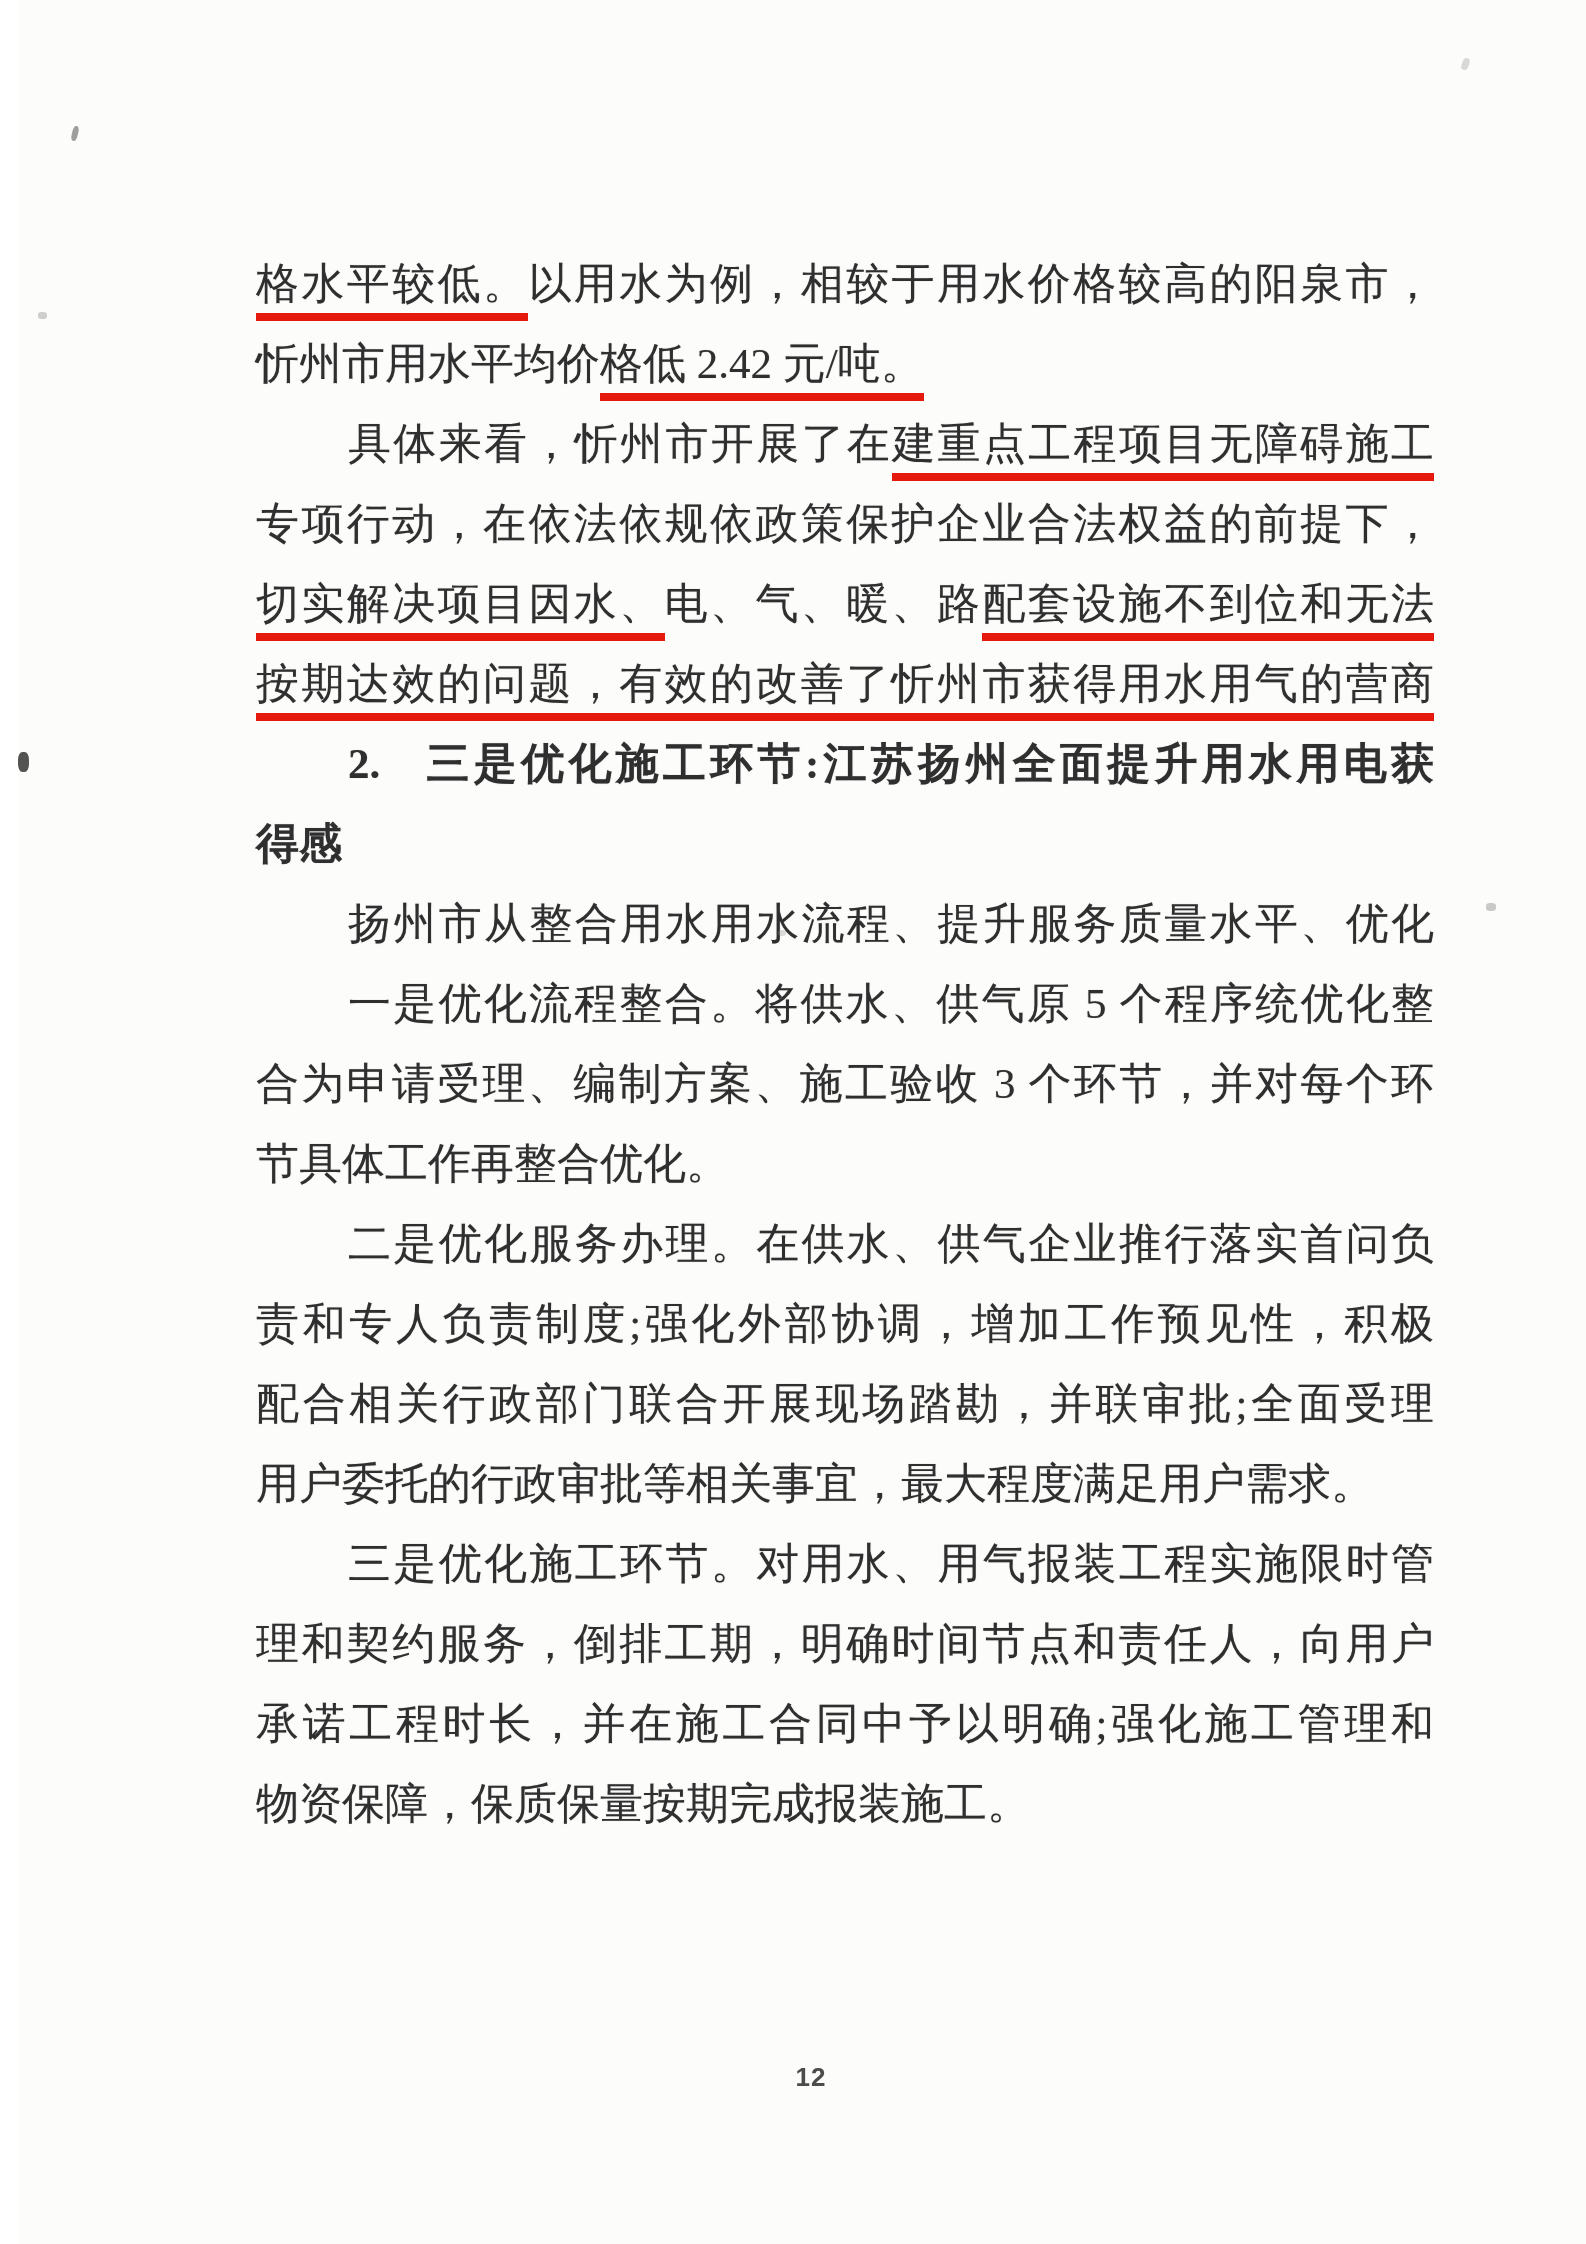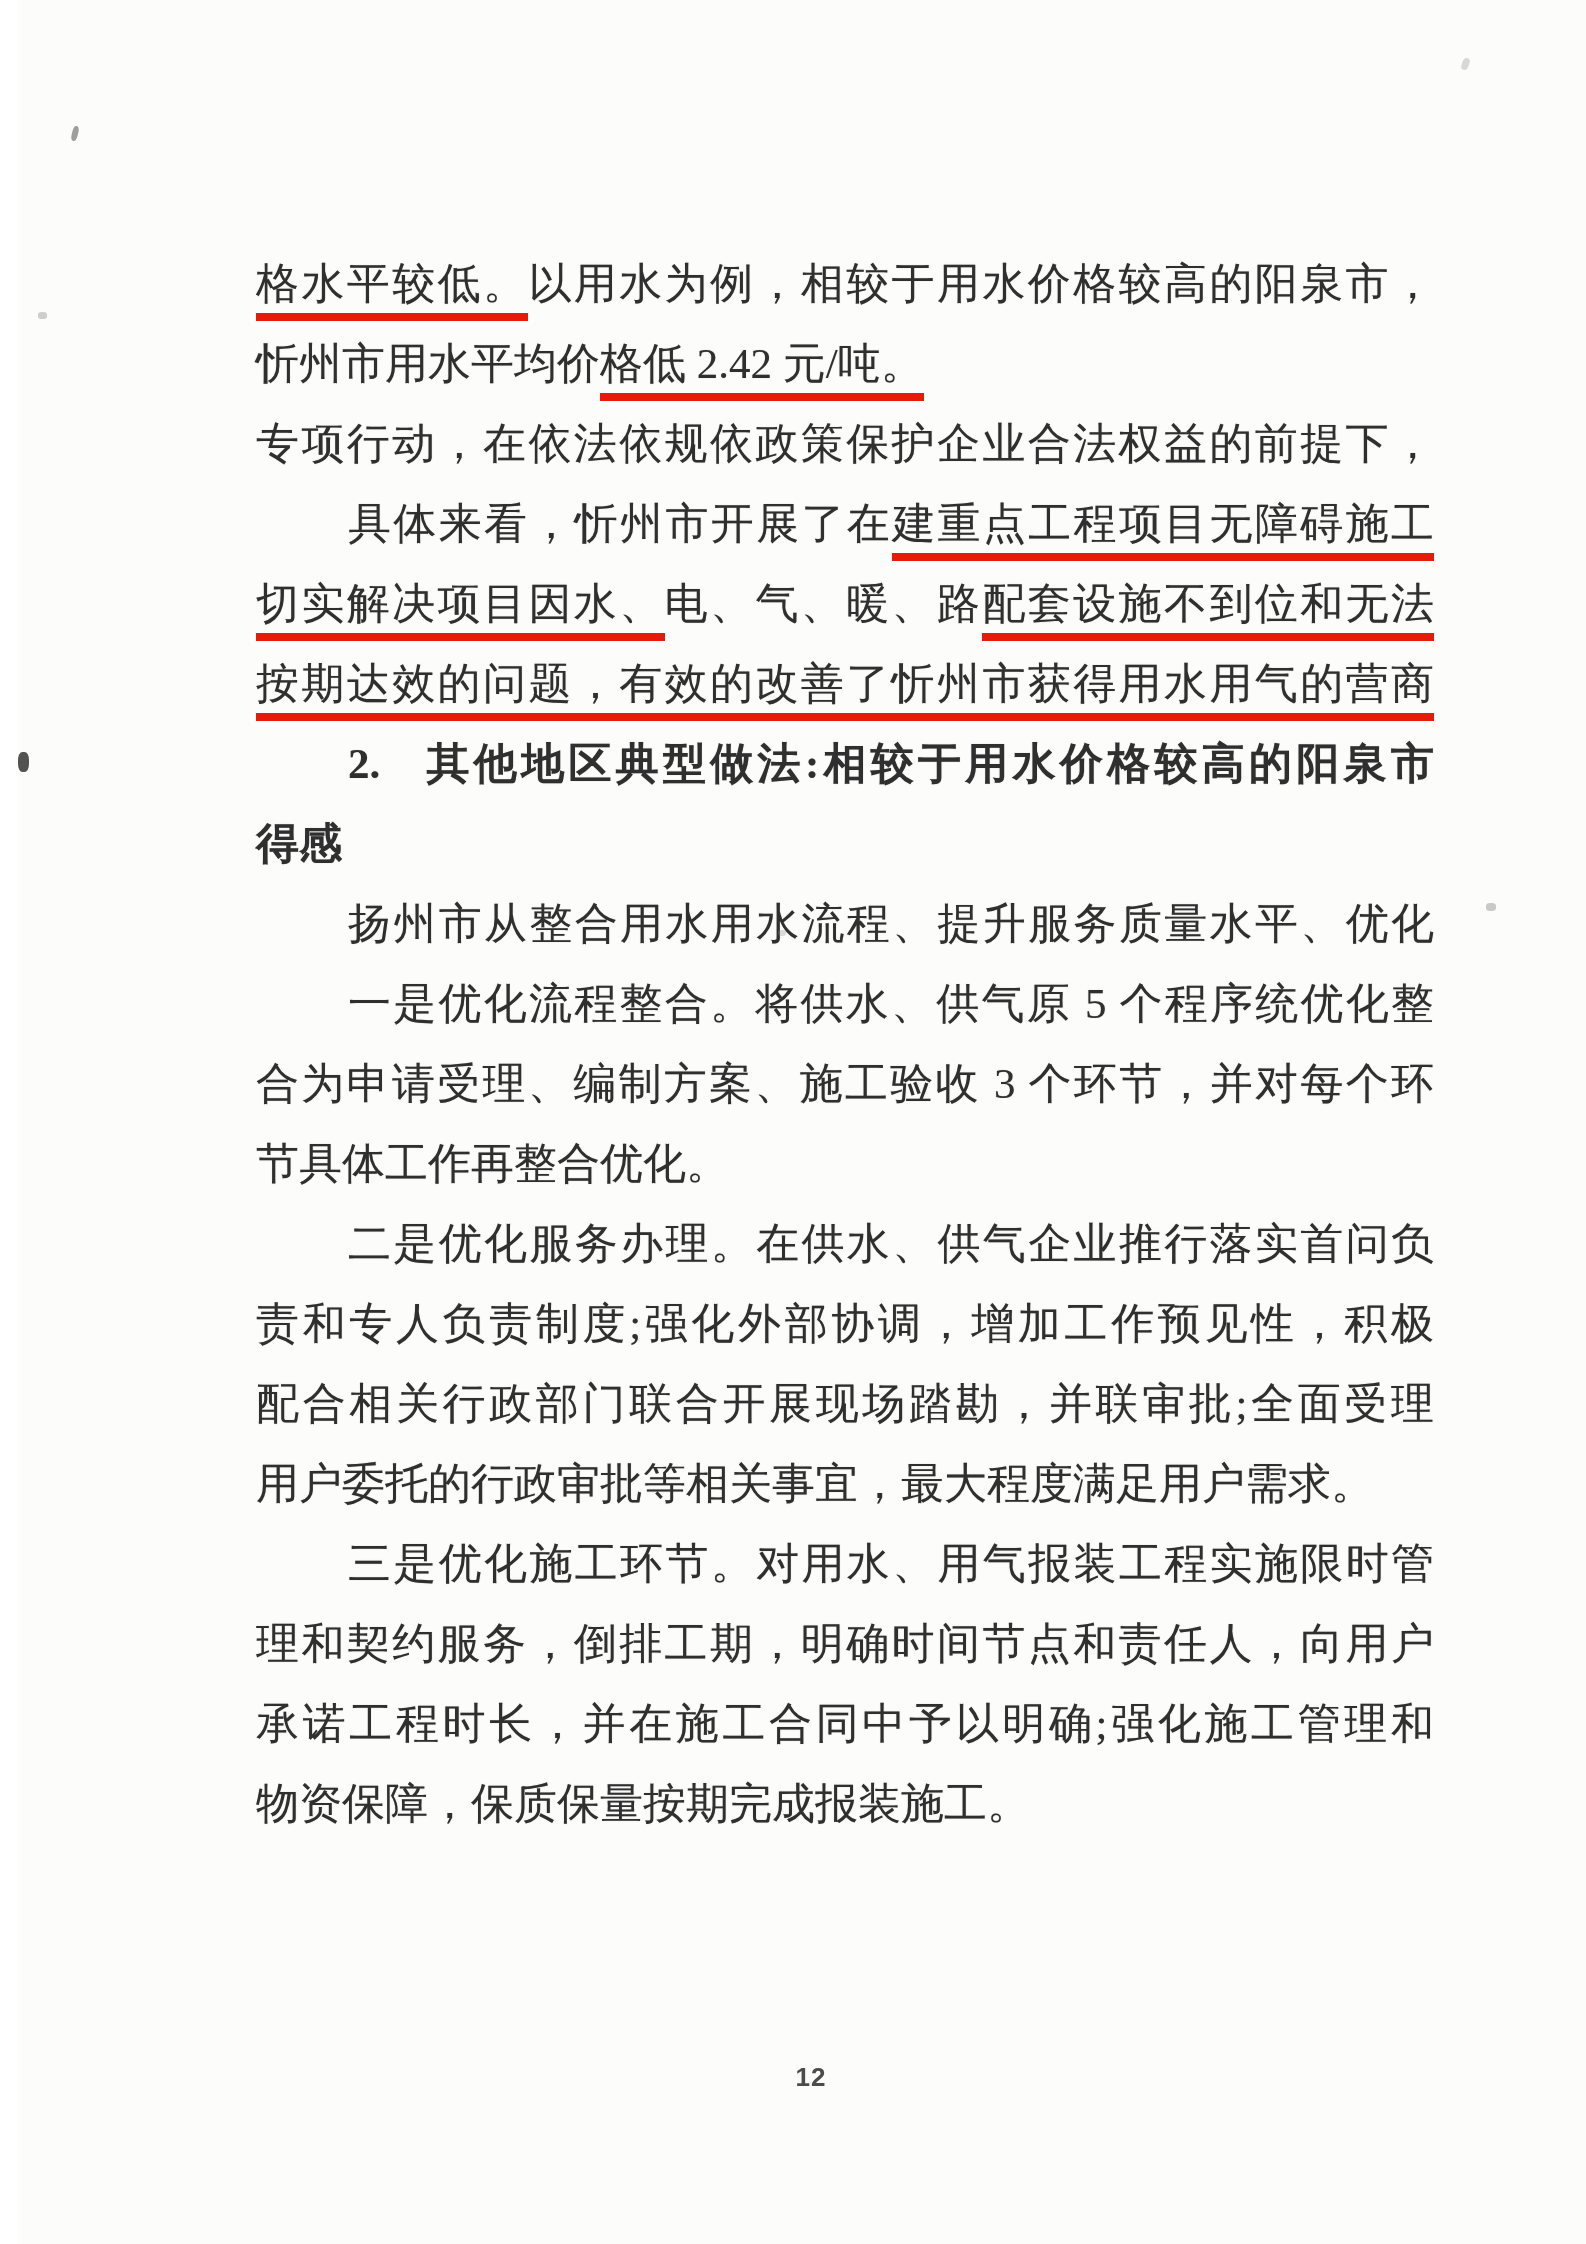--- a/index.html
+++ b/index.html
@@ -49,30 +49,30 @@
 <body>
 
 <div class="page">
 
   <div class="textblock">
 
     <div class="line jl"><span class="u">格水平较低。</span><span>以用水为例，相较于用水价格较高的阳泉市，</span></div>
 
     <div class="line"><span>忻州市用水平均价</span><span class="u">格低 2.42 元/吨。</span></div>
 
+    <div class="line jl indent"><span>具体来看，忻州市开展了在</span><span class="u">建重点工程项目无障碍施工</span></div>
+
     <div class="line jl"><span>专项行动，在依法依规依政策保护企业合法权益的前提下，</span></div>
-
-    <div class="line jl indent"><span>具体来看，忻州市开展了在</span><span class="u">建重点工程项目无障碍施工</span></div>
 
     <div class="line jl"><span class="u">切实解决项目因水、</span><span>电、气、暖、路</span><span class="u">配套设施不到位和无法</span></div>
 
     <div class="line jl"><span class="u">按期达效的问题，</span><span class="u">有效的改善了忻州市获得用水用气的营商</span></div>
 
 
-    <div class="line jl indent bold"><span class="num-gap">2.</span><span>其他地区典型做法:相较于用水价格较高的阳泉市</span></div>
+    <div class="line jl indent bold"><span class="num-gap">2.</span><span>三是优化施工环节:江苏扬州全面提升用水用电获</span></div>
 
     <div class="line bold"><span>得感</span></div>
 
     <div class="line jl indent"><span>扬州市从整合用水用水流程、提升服务质量水平、优化</span></div>
 
 
     <div class="line jl indent"><span>一是优化流程整合。将供水、供气原 5 个程序统优化整</span></div>
 
     <div class="line jl"><span>合为申请受理、编制方案、施工验收 3 个环节，并对每个环</span></div>
 

